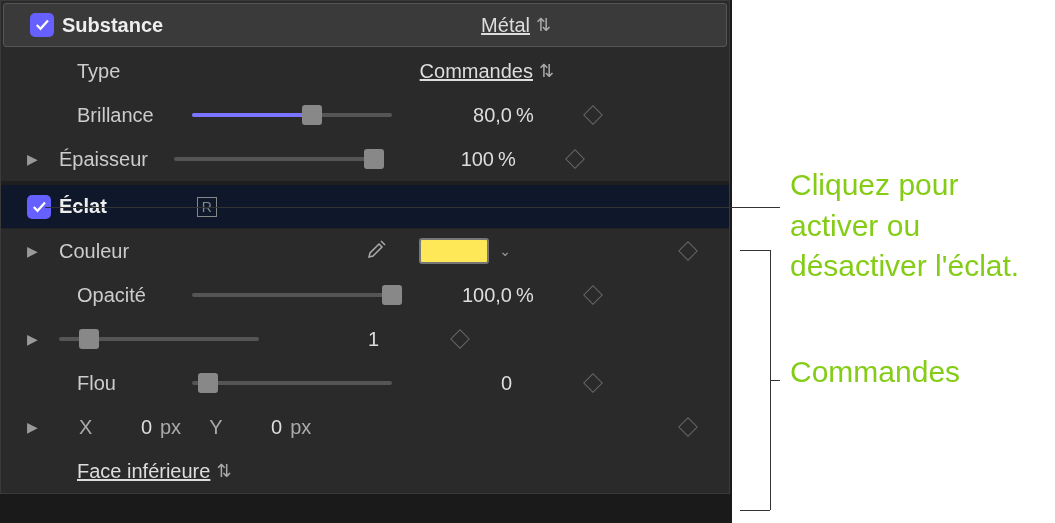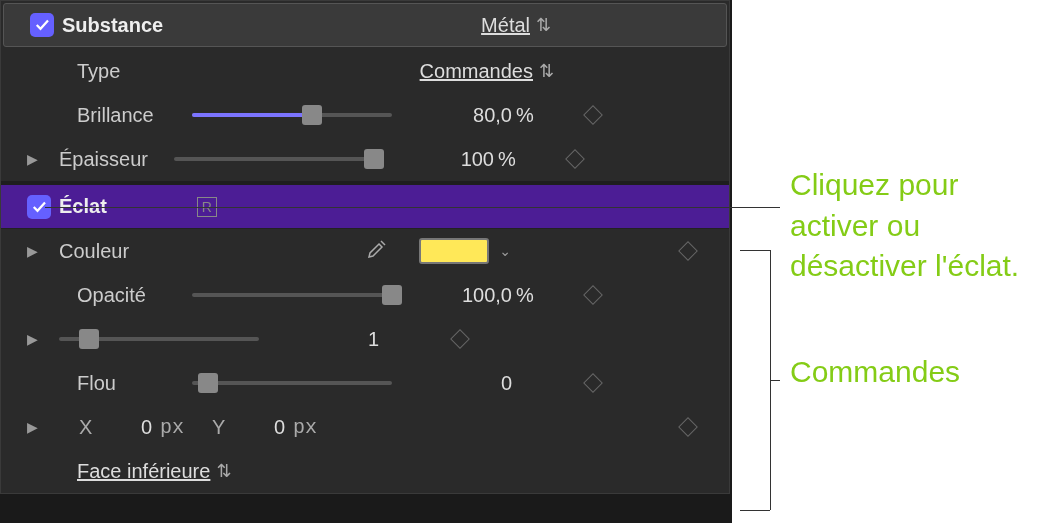--- a/index.html
+++ b/index.html
@@ -21,21 +21,21 @@
       background: #2a2a2a;
       border: 1px solid #3a3a3a;
     }
     .row {
       display: flex;
       align-items: center;
       height: 44px;
       padding: 0 26px;
     }
     .section-row {
-      background: #4c1d95;
+      background: #0f172a;
       border-bottom: 1px solid #222;
     }
     .section-row-light {
       background: #3a3a3a;
       border: 1px solid #555;
       margin: 2px;
       border-radius: 3px;
     }
     .checkbox {
       width: 24px;
@@ -171,21 +171,20 @@
       width: 20px;
     }
     .xy-value {
       color: #ddd;
       width: 45px;
       text-align: right;
     }
     .xy-unit {
       color: #aaa;
       margin-right: 20px;
-      font-family: Liberation Mono, monospace;
     }
     .callout-text {
       position: absolute;
       left: 790px;
       font-size: 30px;
       color: #84cc16;
       line-height: 1.35;
     }
     .callout-line-h {
       position: absolute;

